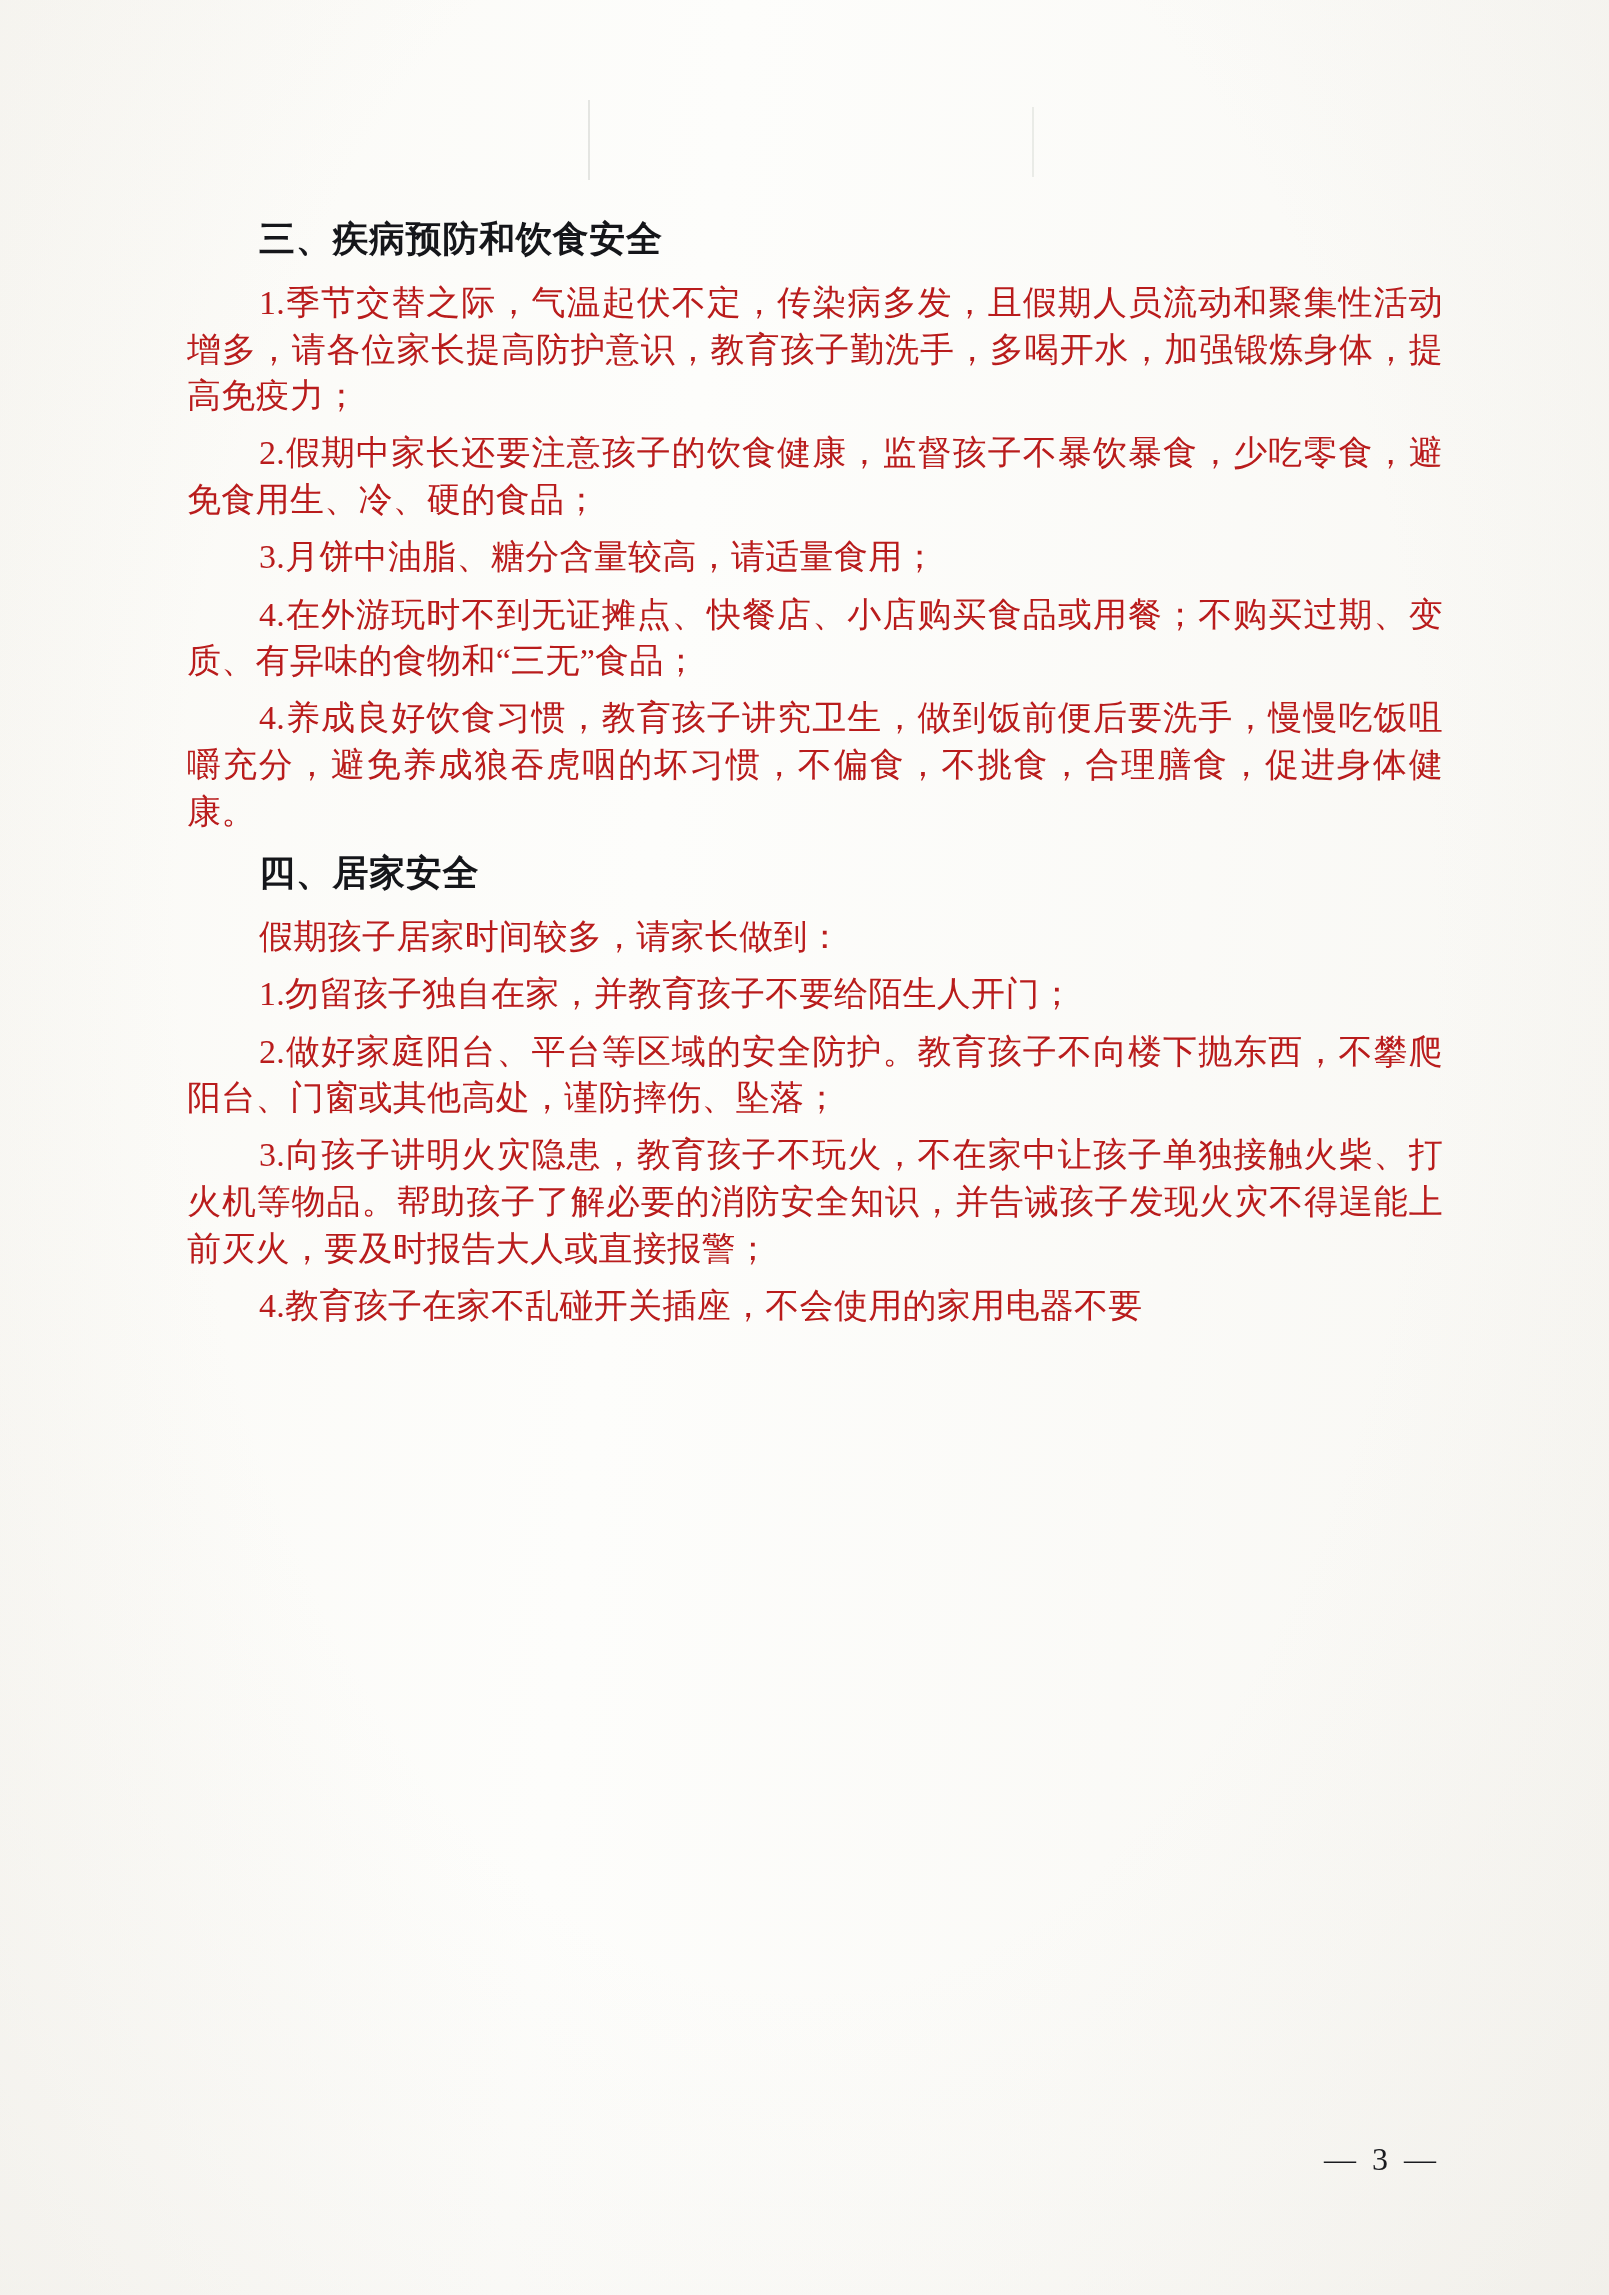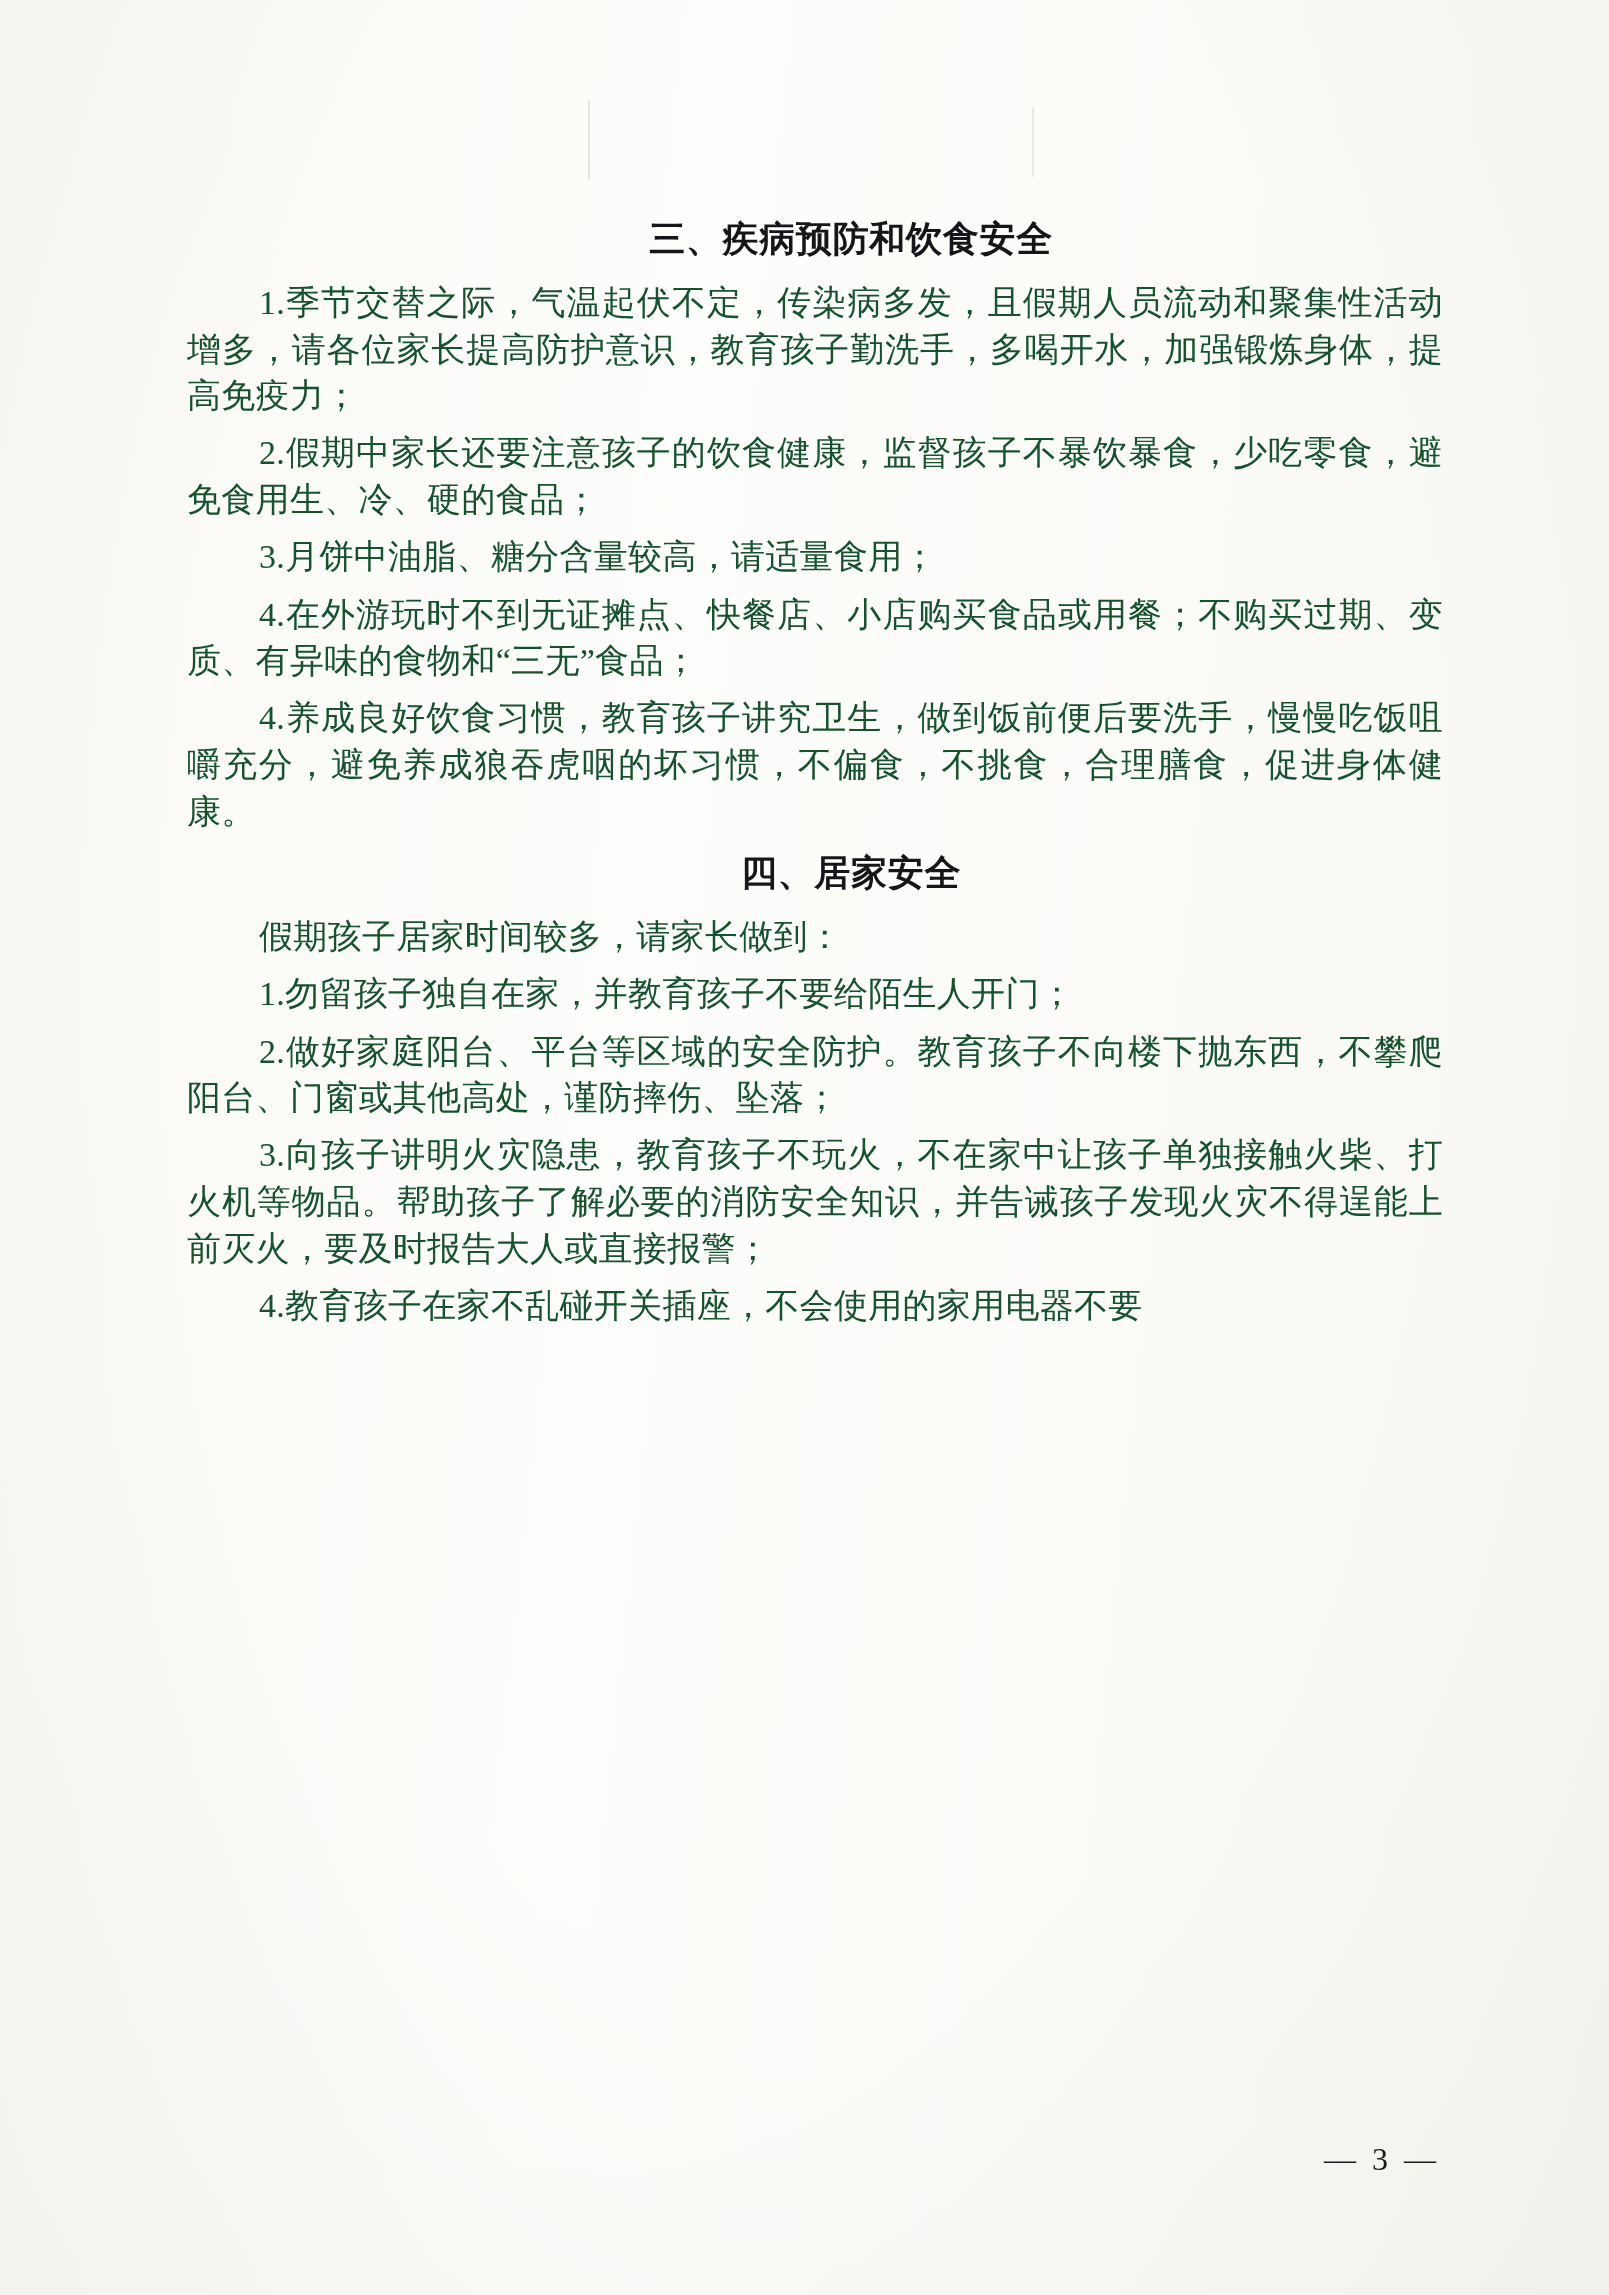--- a/index.html
+++ b/index.html
@@ -49,32 +49,31 @@
   }
   h2.section-title {
     font-family: "DejaVu Sans", "Liberation Sans", sans-serif;
     font-weight: bold;
     font-size: 36px;
     line-height: 1.0;
     margin: 0 0 23px 0;
     padding-left: 72px;
     color: #15161a;
     letter-spacing: 0.7px;
-    text-align: center;
   }
   h2.section-title.second {
     margin-top: 20px;
   }
   p.para {
     font-family: "Liberation Serif", "DejaVu Serif", serif;
     font-size: 34px;
     line-height: 1.37;
     margin: 0 0 10.7px 0;
     text-indent: 72px;
-    color: #14532d;
+    color: #b91c1c;
     text-align: justify;
     text-justify: inter-character;
     letter-spacing: 0.3px;
   }
   .page-number {
     position: absolute;
     right: 170px;
     bottom: 117px;
     font-family: "Liberation Serif", "DejaVu Serif", serif;
     font-size: 32px;

